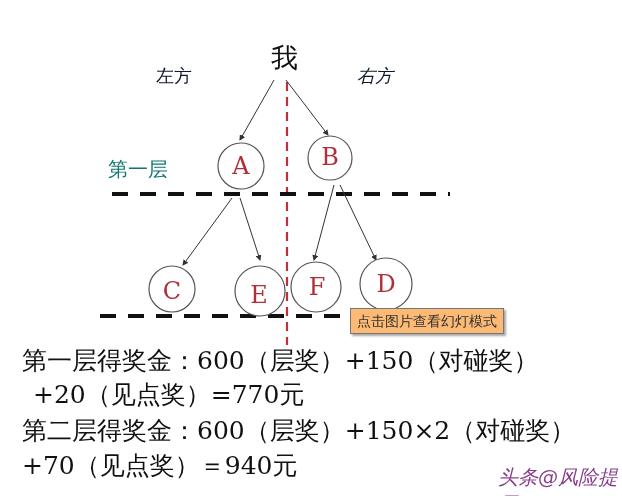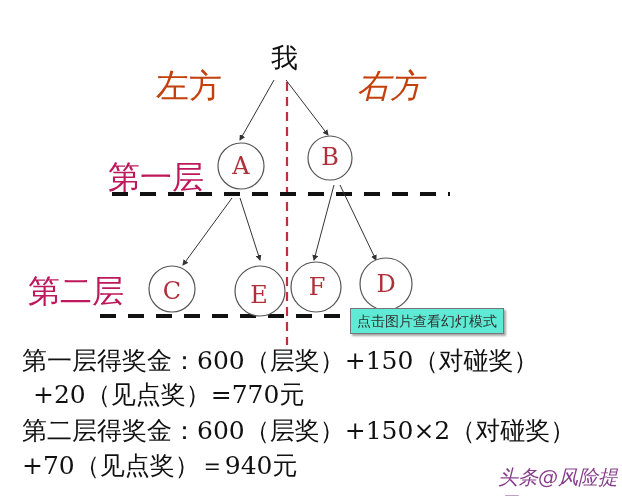--- a/index.html
+++ b/index.html
@@ -2,34 +2,34 @@
 <html><head>
   <meta charset="utf-8">
   <style>
     html, body { margin: 0; padding: 0; }
     body {
       width: 622px; height: 496px; background: #ffffff; position: relative; overflow: hidden;
       font-family: "DejaVu Serif", "Liberation Serif", serif;
     }
     #diagram { position: absolute; left: 0; top: 0; width: 622px; height: 496px; }
     .lbl { position: absolute; white-space: nowrap; }
-    .side { color: #c2410c; font-size: 33px; text-align: center; }
+    .side { color: #0f172a; font-size: 18px; text-align: center; }
     .root { color: #111111; font-size: 27px; }
-    .layer { color: #be185d; font-size: 32px; font-family: Liberation Serif, serif; }
+    .layer { color: #0f766e; font-size: 20px; font-family: Liberation Serif, serif; }
     .node-letter {
       font-family: "DejaVu Serif", "Liberation Serif", serif;
       fill: #b0303a; font-size: 24px; text-anchor: middle; dominant-baseline: central;
     }
     .formula {
       position: absolute; left: 22px; color: #111111; font-size: 25px; line-height: 33px;
       white-space: nowrap;
     }
     .tooltip {
       position: absolute; left: 350px; top: 308px; height: 24px; padding: 0 6px;
-      background: #5eead4; border: 1px solid #777777;
+      background: #fdba74; border: 1px solid #777777;
       box-shadow: 2px 2px 2px rgba(0,0,0,0.35);
       font-family: "DejaVu Sans", "Liberation Sans", sans-serif;
       font-size: 14px; line-height: 24px; color: #333333;
     }
     .watermark {
       position: absolute; left: 498px; top: 464px; color: #701a75;
       font-family: "DejaVu Sans", "Liberation Sans", sans-serif; font-size: 20px;
       font-style: italic; opacity: 0.85;
     }
   </style>
@@ -81,21 +81,20 @@
     <g>
       <circle cx="386" cy="284" r="26" fill="#fff" stroke="#555" stroke-width="1.2"></circle>
       <text class="node-letter" x="386" y="284">D</text>
     </g>
   </svg>
 
   <div class="lbl root" style="left:271px;top:40px;">我</div>
   <div class="lbl side" style="left:156px;top:64px;">左方</div>
   <div class="lbl side" style="left:357px;top:64px;font-style:italic;">右方</div>
   <div class="lbl layer" style="left:108px;top:156px;">第一层</div>
-  <div class="lbl layer" style="left:28px;top:270px;">第二层</div>
 </div>
 
 <div class="formula" style="top:344px;">第一层得奖金：600（层奖）+150（对碰奖）</div>
 <div class="formula" style="top:378px;margin-left:11px;">+20（见点奖）=770元</div>
 <div class="formula" style="top:414px;">第二层得奖金：600（层奖）+150×2（对碰奖）</div>
 <div class="formula" style="top:449px;">+70（见点奖）＝940元</div>
 
 <div class="tooltip">点击图片查看幻灯模式</div>
 
 <div class="watermark">头条@风险提示</div>

